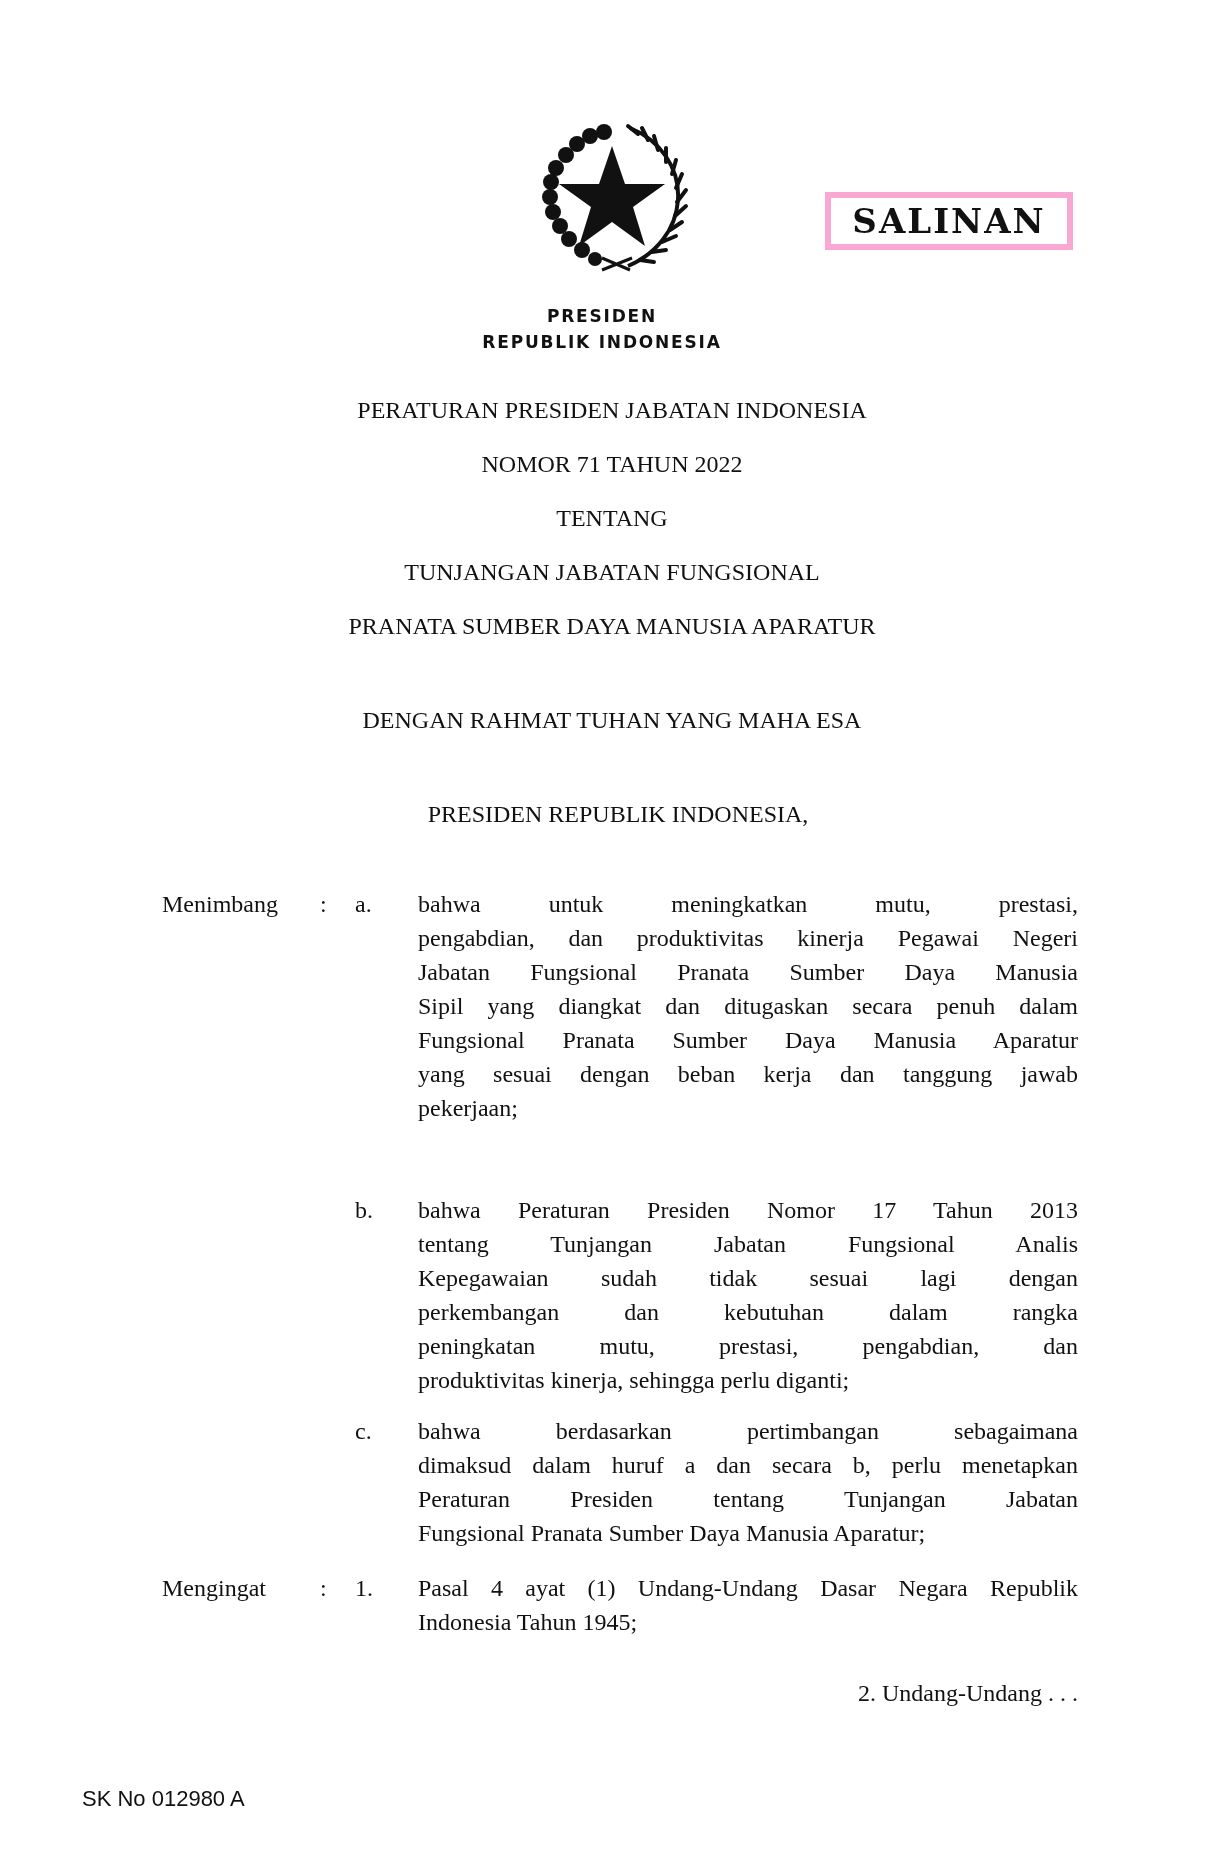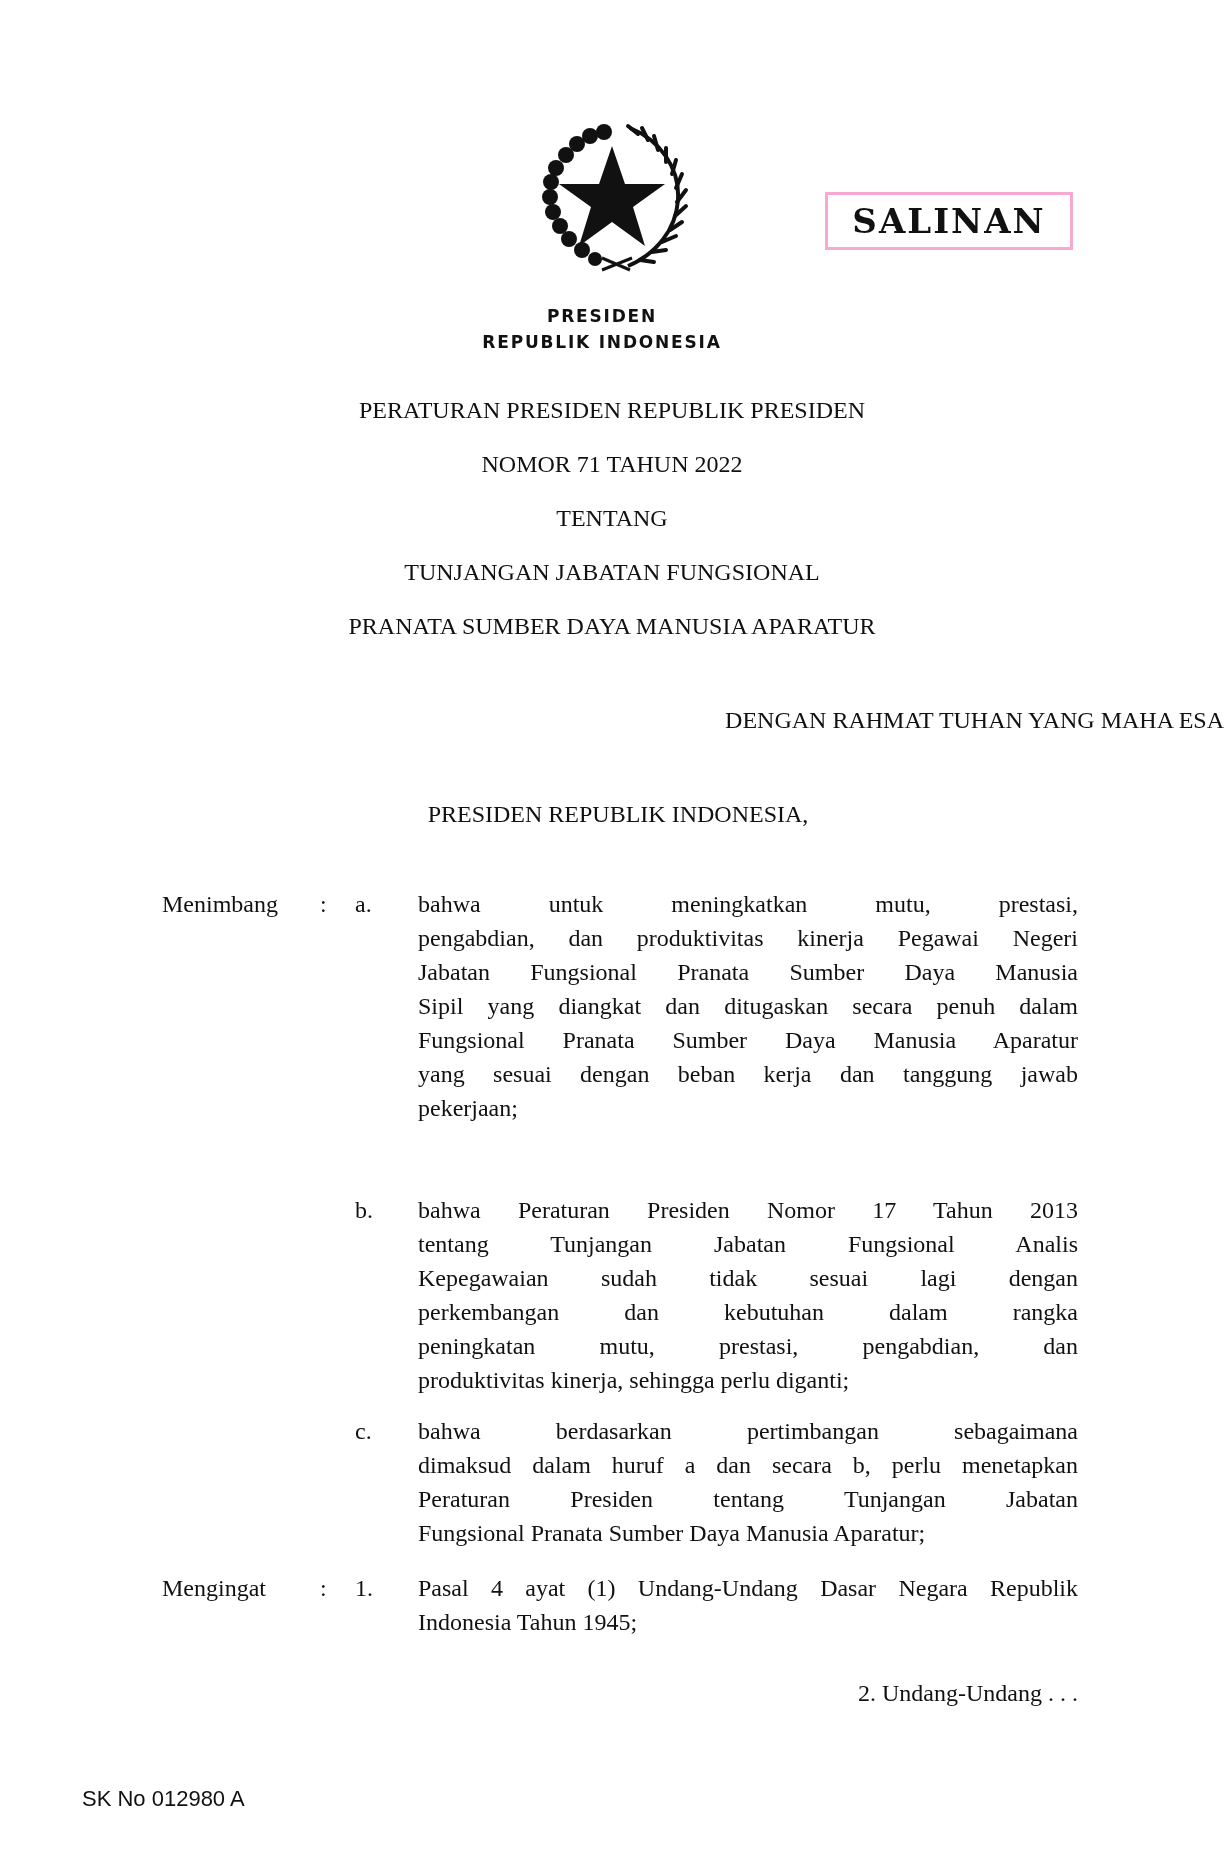--- a/index.html
+++ b/index.html
@@ -3,21 +3,21 @@
   <meta charset="utf-8">
   <style>
     html, body { margin: 0; padding: 0; background: #ffffff; }
     body {
       width: 1224px; height: 1870px; position: relative; overflow: hidden;
       font-family: "Liberation Serif", "DejaVu Serif", serif; color: #111;
     }
     .emblem { position: absolute; left: 532px; top: 118px; width: 160px; height: 160px; }
     .salinan-box {
       position: absolute; left: 825px; top: 192px; width: 248px; height: 58px;
-      border: 3px solid #f9a8d4; box-sizing: border-box;
+      border: 6px solid #f9a8d4; box-sizing: border-box;
       display: flex; align-items: center; justify-content: center;
     }
     .salinan-text {
       font-family: "DejaVu Serif", "Liberation Serif", serif; font-weight: bold;
       font-size: 34px; letter-spacing: 2px; color: #111;
     }
     .president-label {
       position: absolute; left: 0; width: 1204px; text-align: center;
       font-family: "DejaVu Sans", "Liberation Sans", sans-serif; font-weight: bold;
       font-size: 17px; letter-spacing: 1.8px; color: #111; line-height: 22px;
@@ -83,27 +83,27 @@
   </svg>
 </div>
 
 <div class="salinan-box">
   <span class="salinan-text">SALINAN</span>
 </div>
 
 <div class="president-label" style="top:305px;">PRESIDEN</div>
 <div class="president-label" style="top:331px;">REPUBLIK INDONESIA</div>
 
-<div class="center-line" style="top:396px;">PERATURAN PRESIDEN REPUBLIK PRESIDEN</div>
+<div class="center-line" style="top:396px;">PERATURAN PRESIDEN JABATAN INDONESIA</div>
 <div class="center-line" style="top:450px;">NOMOR 71 TAHUN 2022</div>
 <div class="center-line" style="top:504px;">TENTANG</div>
 <div class="center-line" style="top:558px;">TUNJANGAN JABATAN FUNGSIONAL</div>
 <div class="center-line" style="top:612px;">PRANATA SUMBER DAYA MANUSIA APARATUR</div>
 
-<div class="center-line" style="top:706px;text-align:right;">DENGAN RAHMAT TUHAN YANG MAHA ESA</div>
+<div class="center-line" style="top:706px;">DENGAN RAHMAT TUHAN YANG MAHA ESA</div>
 <div class="center-line" style="top:800px;margin-left:6px;">PRESIDEN REPUBLIK INDONESIA,</div>
 
 <div class="label-col" style="top:887px;">Menimbang</div>
 <div class="colon-col" style="top:887px;">:</div>
 
 <div class="item-marker" style="top:887px;">a.</div>
 <div class="item-body" style="top:887px;">
   <span class="item-line">bahwa untuk meningkatkan mutu, prestasi,</span>
   <span class="item-line">pengabdian, dan produktivitas kinerja Pegawai Negeri</span>
   <span class="item-line">Jabatan Fungsional Pranata Sumber Daya Manusia</span>

